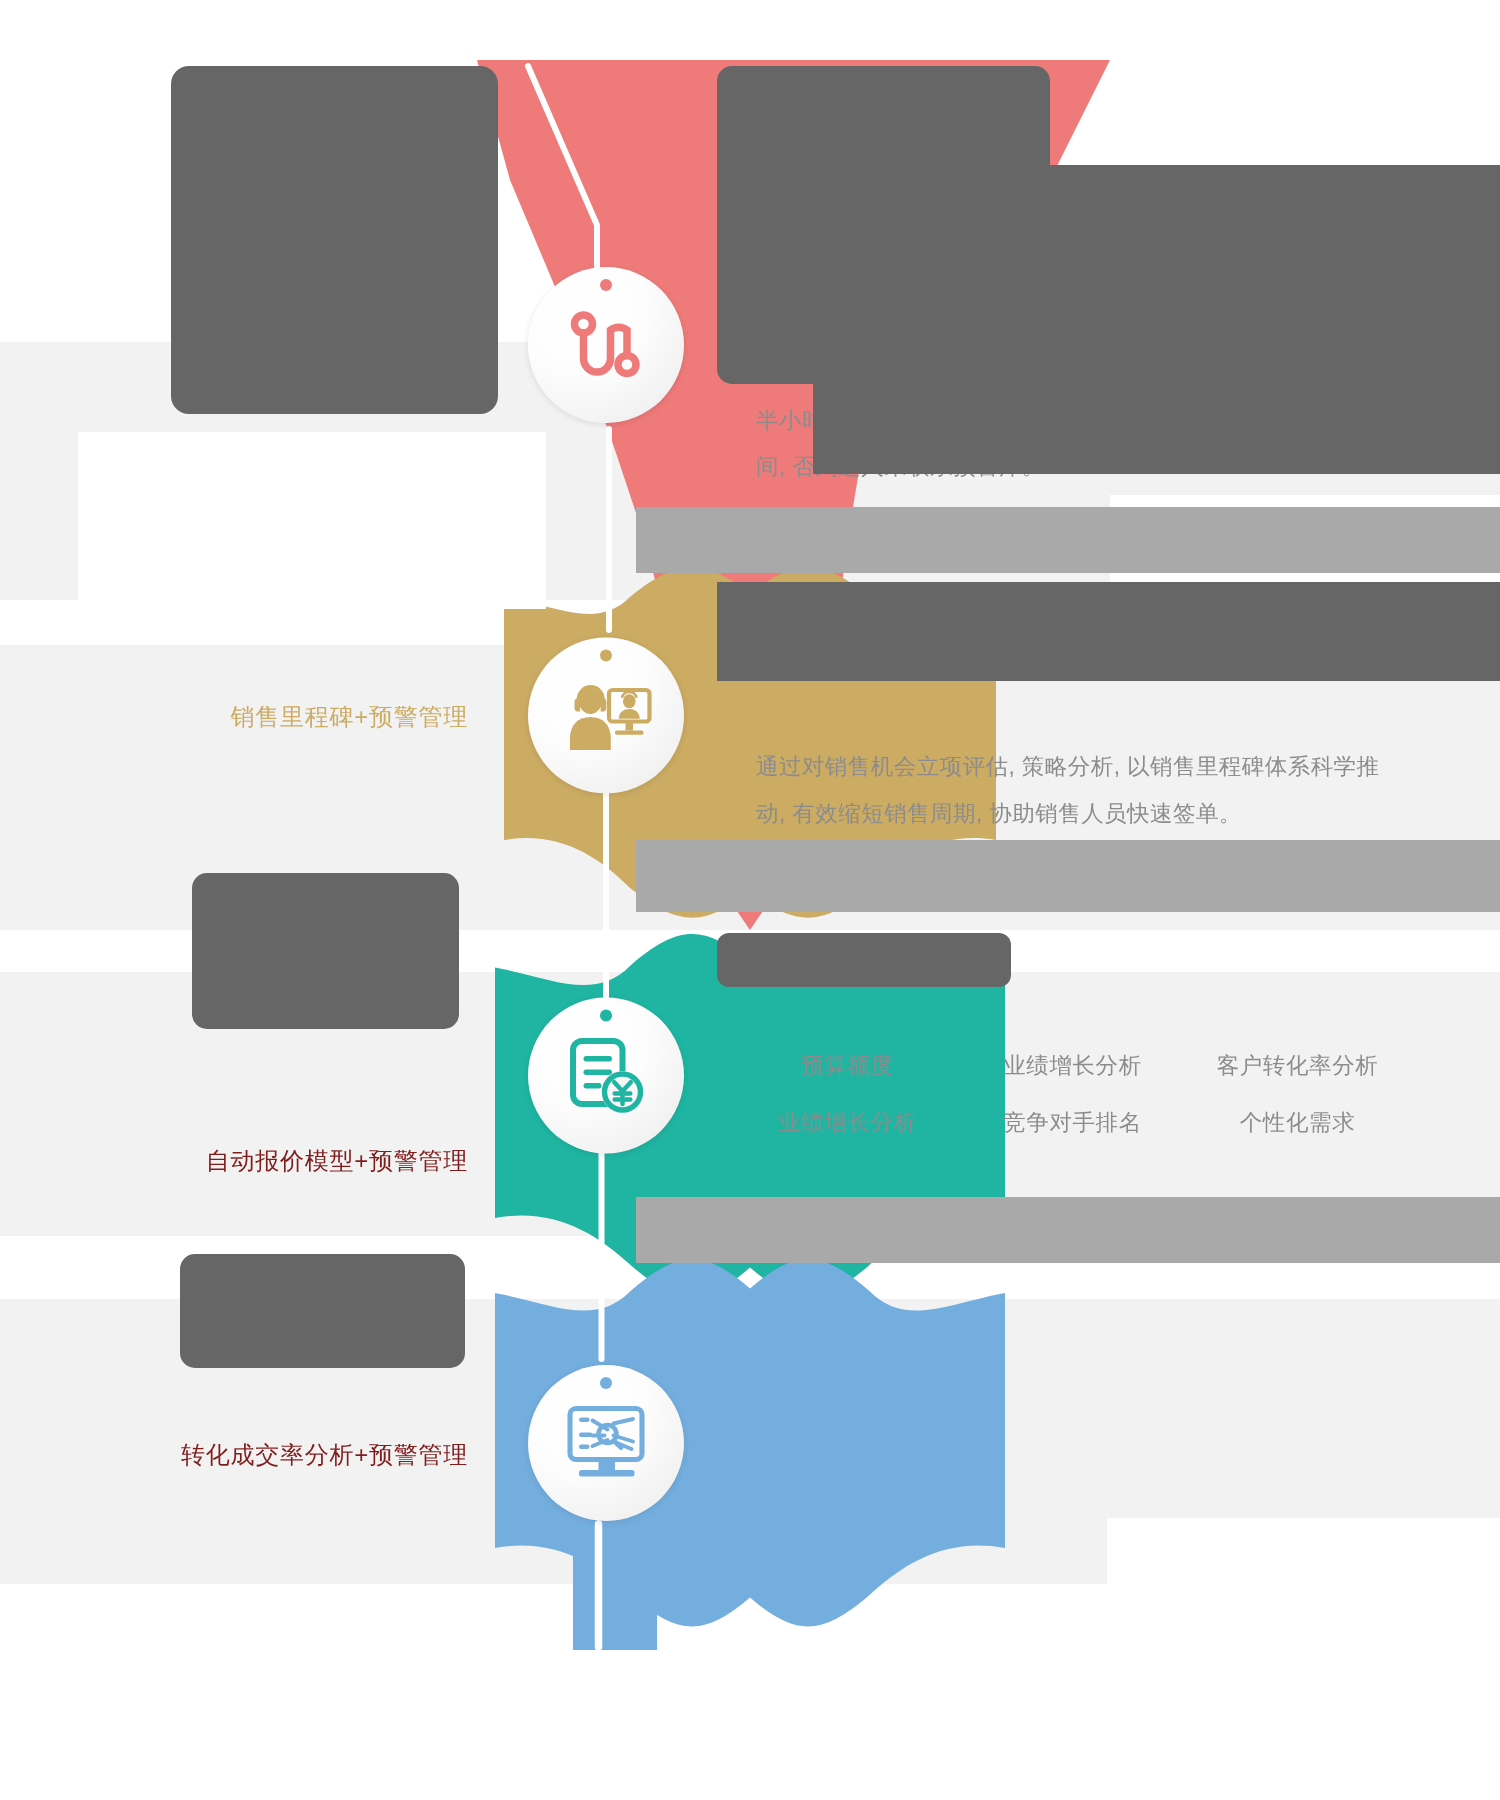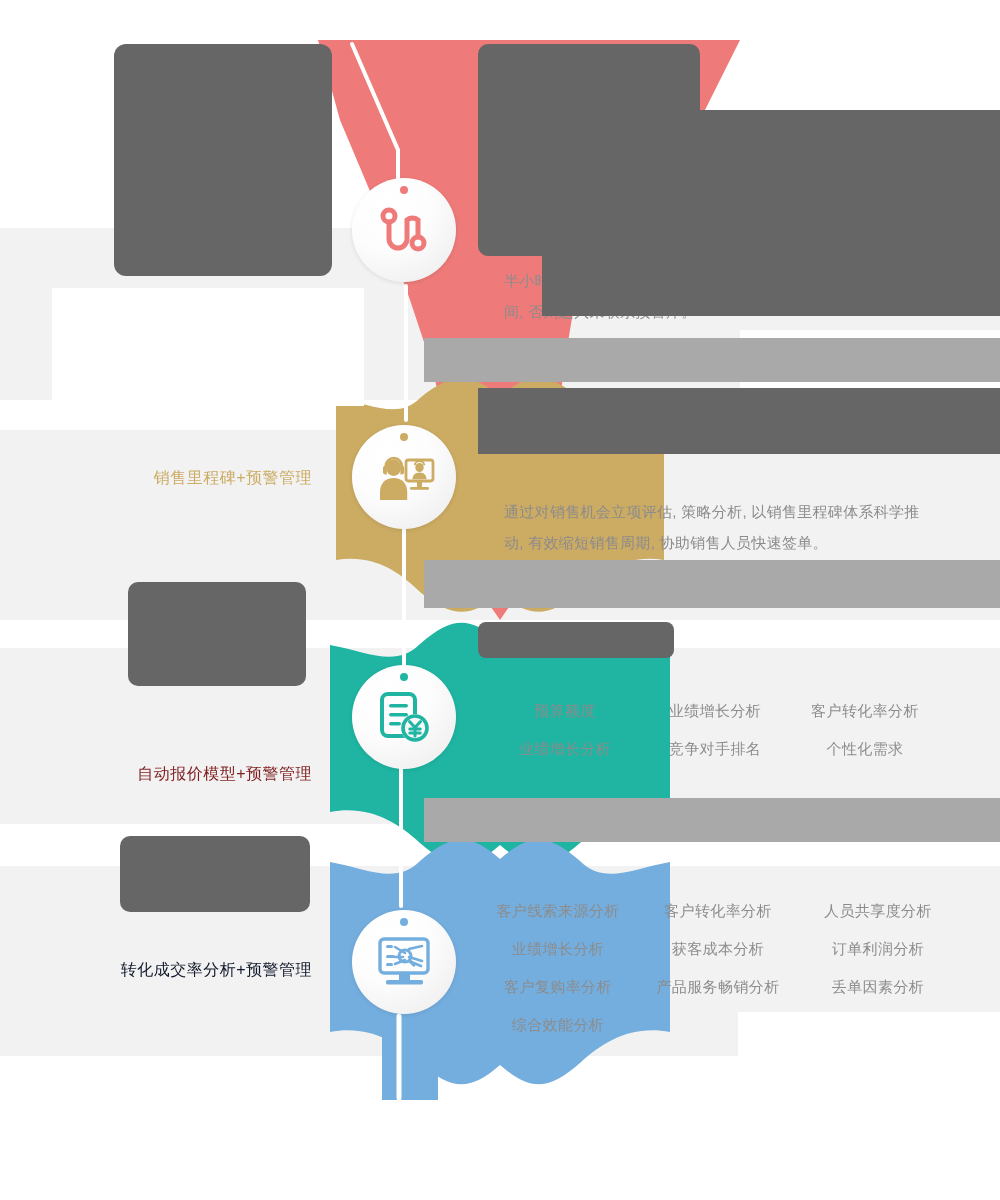--- a/index.html
+++ b/index.html
@@ -164,33 +164,21 @@
       <rect x="11" y="10" width="7" height="3" rx="1.5" fill="#74aede"></rect>
       <rect x="11" y="20" width="9" height="3" rx="1.5" fill="#74aede"></rect>
       <rect x="11" y="28" width="7" height="3" rx="1.5" fill="#74aede"></rect>
       <path d="M20,12 L30,18 M20,22 L28,22 M20,29 L30,25 M34,14 L47,11 M34,22 L47,26 M34,26 L46,31" stroke="#74aede" stroke-width="2.6" fill="none" stroke-linecap="round"></path>
       <circle cx="30" cy="21" r="6" fill="none" stroke="#74aede" stroke-width="3"></circle>
       <path d="M34.4,25.6 L39,30" stroke="#74aede" stroke-width="3.2" stroke-linecap="round"></path>
       <rect x="24" y="38" width="11" height="7" fill="#74aede"></rect>
       <rect x="11" y="45" width="37" height="4.4" rx="1.6" fill="#74aede"></rect>
     </svg>
   </div>
-  <div class="side-label" style="left:0;top:960px;width:312px;color:#0f172a;">转化成交率分析+预警管理</div>
-  <div class="kw-grid" style="left:478px;top:892px;width:480px;grid-template-columns:160px 160px 160px;">
-    <span>客户线索来源分析</span>
-    <span>客户转化率分析</span>
-    <span>人员共享度分析</span>
-    <span>业绩增长分析</span>
-    <span>获客成本分析</span>
-    <span>订单利润分析</span>
-    <span>客户复购率分析</span>
-    <span>产品服务畅销分析</span>
-    <span>丢单因素分析</span>
-    <span>综合效能分析</span>
-  </div>
+  <div class="side-label" style="left:0;top:960px;width:312px;color:#7f1d1d;">转化成交率分析+预警管理</div>
 
   <div class="mask dark" style="left:114px;top:44px;width:218px;height:232px;border-radius:12px;"></div>
   <div class="mask dark" style="left:478px;top:44px;width:222px;height:212px;border-radius:10px;"></div>
   <div class="mask dark" style="left:610px;top:110px;width:390px;height:200px;"></div>
   <div class="mask dark" style="left:542px;top:236px;width:458px;height:80px;"></div>
   <div class="mask white" style="left:52px;top:288px;width:312px;height:118px;"></div>
   <div class="mask white" style="left:740px;top:330px;width:260px;height:62px;"></div>
   <div class="mask mid" style="left:424px;top:338px;width:576px;height:44px;"></div>
   <div class="mask dark" style="left:478px;top:388px;width:522px;height:66px;"></div>
   <div class="mask dark" style="left:128px;top:582px;width:178px;height:104px;border-radius:10px;"></div>

